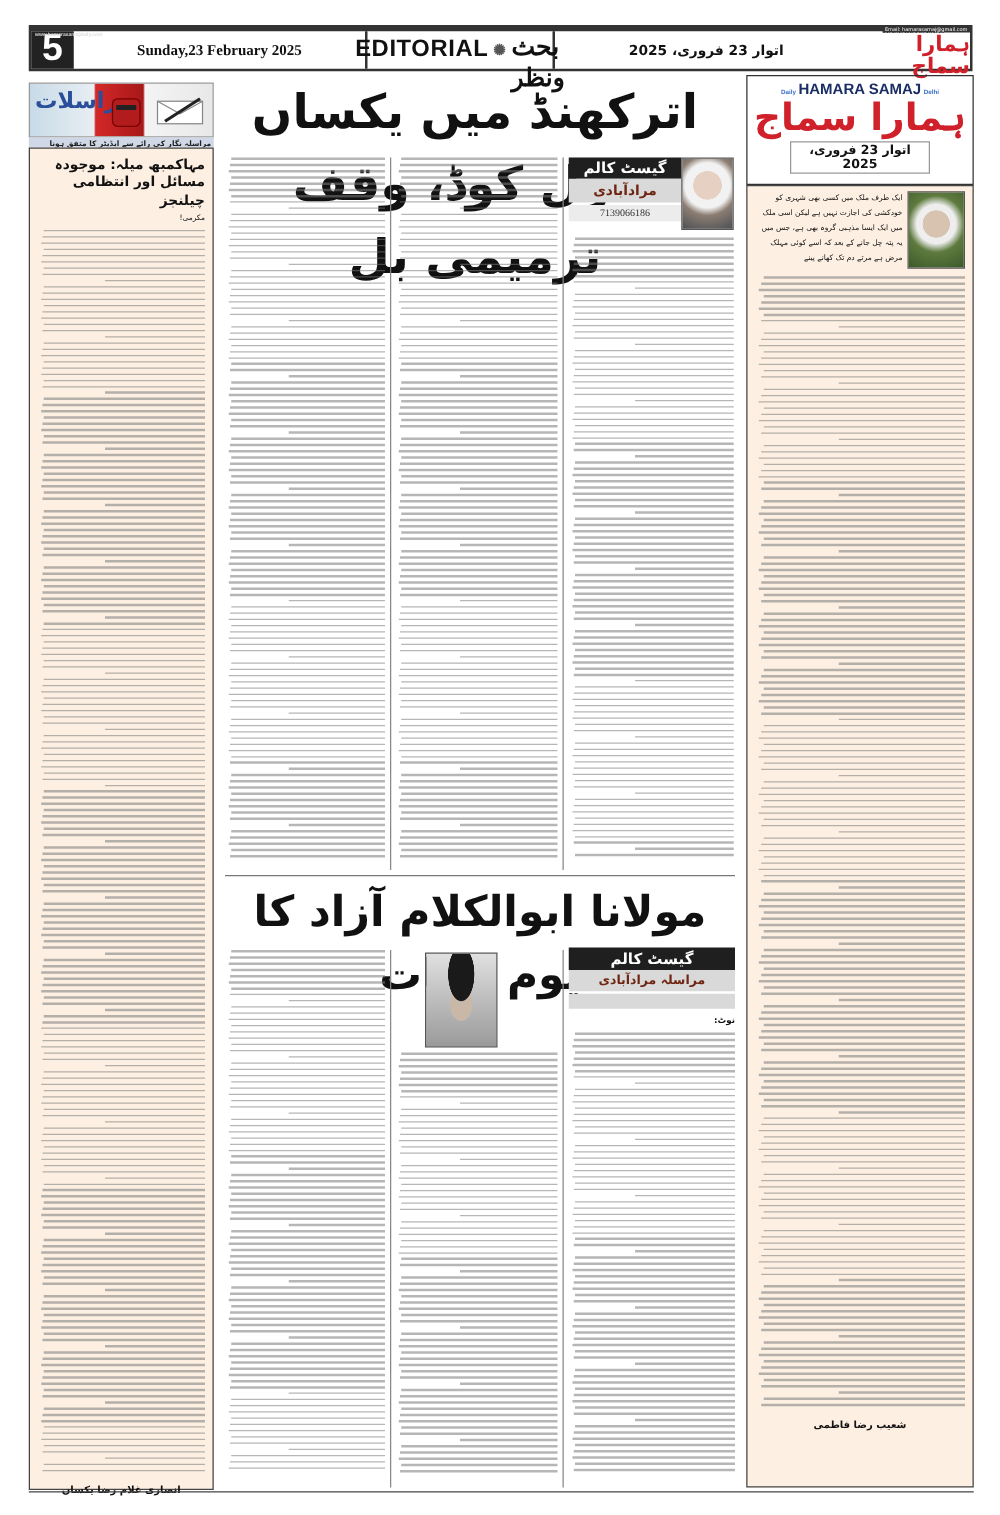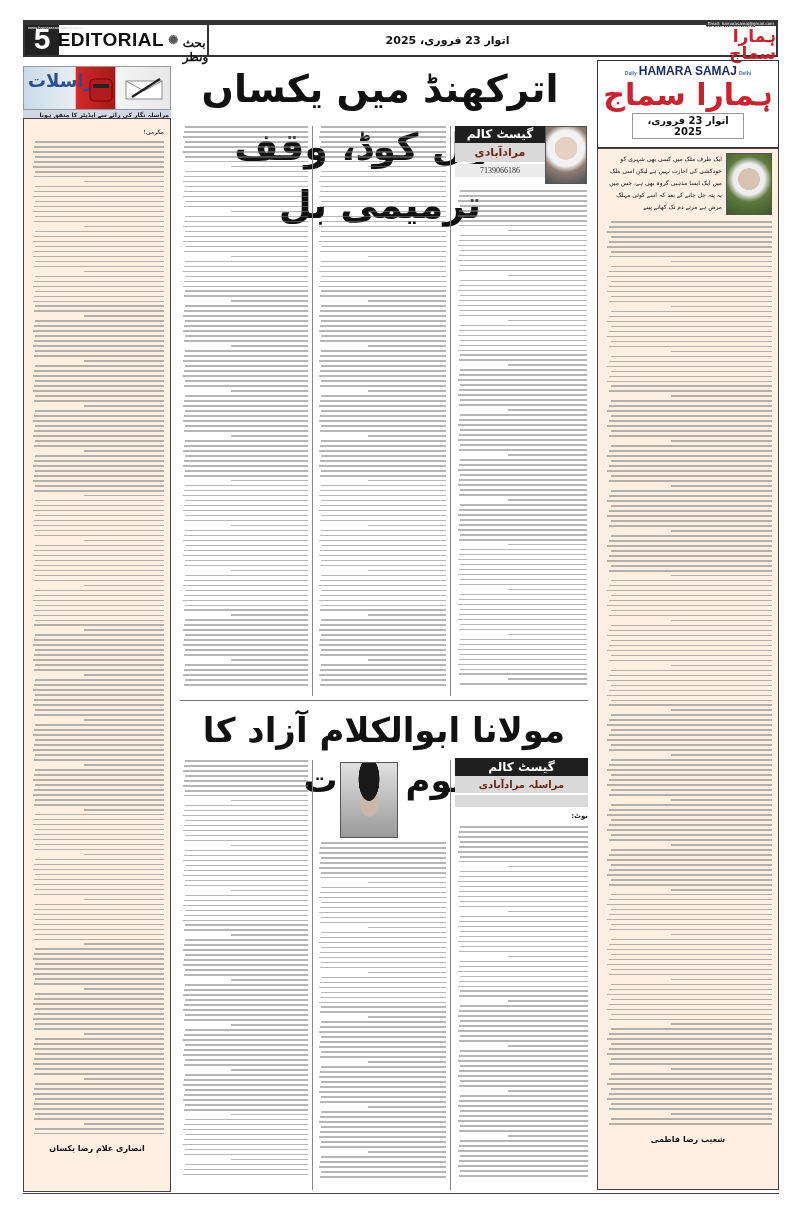--- a/index.html
+++ b/index.html
@@ -4,21 +4,21 @@
 <style>
   * { box-sizing: border-box; margin: 0; padding: 0; }
   html, body { width: 800px; height: 1212px; background: #fff; overflow: hidden; }
   body { font-family: "DejaVu Sans", sans-serif; color: #111; position: relative; }
 
   .masthead { position: absolute; left: 23px; top: 20px; width: 755px; height: 37px; border: 2px solid #333; border-top-width: 5px; display: flex; }
   .page-num { width: 34px; background: #222; color: #fff; font-family: "Liberation Sans", sans-serif; font-weight: bold; font-size: 30px; display: flex; align-items: flex-end; justify-content: center; line-height: 1; padding-bottom: 1px; position: relative; }
   .site-url { position: absolute; top: 1px; left: 3px; font-size: 4px; color: #ddd; white-space: nowrap; }
   .eng-date { width: 235px; display: flex; align-items: center; justify-content: center; font-family: "Liberation Serif", serif; font-weight: bold; font-size: 12px; border-right: 2px solid #333; }
   .editorial { width: 150px; display: flex; align-items: center; justify-content: center; gap: 4px; font-family: "Liberation Sans", sans-serif; font-weight: bold; font-size: 19px; letter-spacing: 0.5px; border-right: 2px solid #333; }
-  .editorial .urdu { font-size: 12px; margin-top: 20px; }
+  .editorial .urdu { font-size: 20px; margin-top: 20px; }
   .star { font-size: 12px; color: #555; }
   .urdu-date { flex: 1; display: flex; align-items: center; justify-content: center; font-size: 11px; font-weight: bold; direction: rtl; }
   .brand-mini { width: 90px; display: flex; flex-direction: column; align-items: center; justify-content: center; position: relative; }
   .brand-mini .email { position: absolute; top: -4px; right: 0; font-size: 4px; background: #333; color: #fff; padding: 0 2px; white-space: nowrap; }
   .brand-mini .en { font-size: 6px; font-weight: bold; color: #333; margin-top: 4px; font-family: "Liberation Serif", serif; }
   .brand-mini .ur { font-size: 17px; font-weight: bold; color: #d0202a; line-height: 1; direction: rtl; }
 
   .col { position: absolute; }
   .text-lines { display: flex; flex-direction: column; gap: 3.4px; }
   .text-lines span { display: block; height: 1.6px; background: #7a7a7a; opacity: 0.55; }
@@ -69,20 +69,21 @@
   .right-box .lead-text { flex: 1; font-size: 6px; direction: rtl; text-align: right; line-height: 2; }
 </style>
 </head>
 <body>
 
 <div class="masthead">
   <div class="page-num">
     <span class="site-url">www.hamarasamajdaily.com</span>
     <span>5</span>
   </div>
+  <div class="eng-date">Sunday,23 February 2025</div>
   <div class="editorial">
     <span>EDITORIAL</span>
     <span class="star">✺</span>
     <span class="urdu">بحث ونظر</span>
   </div>
   <div class="urdu-date">اتوار 23 فروری، 2025</div>
   <div class="brand-mini">
     <span class="email">Email: hamarasamaj@gmail.com</span>
     <span class="en">HAMARA SAMAJ</span>
     <span class="ur">ہمارا سماج</span>
@@ -96,20 +97,21 @@
     <rect x="7" y="11" width="16" height="4" fill="#222"></rect>
   </svg>
   <svg class="pen-icon" viewBox="0 0 40 24">
     <rect x="2" y="4" width="36" height="18" fill="#fff" stroke="#888"></rect>
     <path d="M2 4 L20 14 L38 4" fill="none" stroke="#888"></path>
     <line x1="8" y1="20" x2="36" y2="2" stroke="#222" stroke-width="2.5"></line>
   </svg>
 </div>
 <div class="letters-caption">مراسلہ نگار کی رائے سے ایڈیٹر کا متفق ہونا ضروری نہیں</div>
 <div class="left-box box-peach">
+  <div class="headline">مہاکمبھ میلہ: موجودہ مسائل اور انتظامی چیلنجز</div>
   <div class="salutation">مکرمی!</div>
   <div class="text-lines" id="left-lines">
       <span style="width: 96%; margin-left: auto;"></span>
       <span style="width: 97%; margin-left: auto;"></span>
       <span style="width: 98%; margin-left: auto;"></span>
       <span style="width: 96%; margin-left: auto;"></span>
       <span style="width: 97%; margin-left: auto;"></span>
       <span style="width: 98%; margin-left: auto;"></span>
       <span style="width: 96%; margin-left: auto;"></span>
       <span style="width: 97%; margin-left: auto;"></span>

